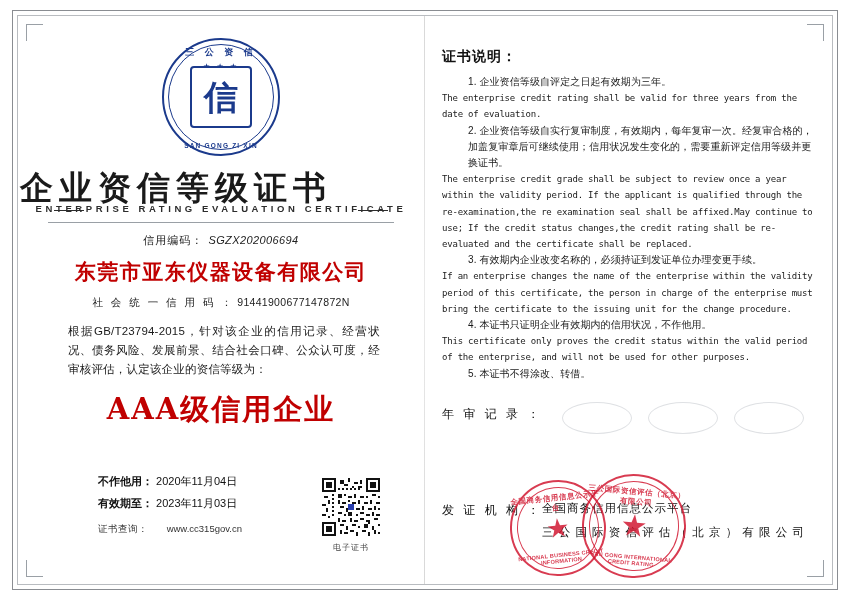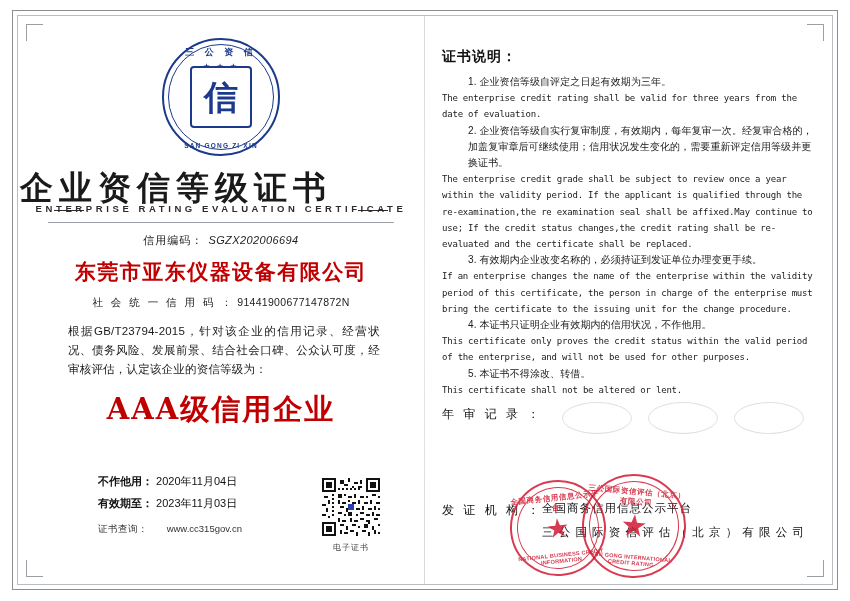--- a/index.html
+++ b/index.html
@@ -609,21 +609,20 @@
       <div>
         <div class="zh">3. 有效期内企业改变名称的，必须持证到发证单位办理变更手续。</div>
         <div class="en">If an enterprise changes the name of the enterprise within the validity period of this certificate, the person in charge of the enterprise must bring the certificate to the issuing unit for the change procedure.</div>
       </div>
       <div>
         <div class="zh">4. 本证书只证明企业有效期内的信用状况，不作他用。</div>
         <div class="en">This certificate only proves the credit status within the valid period of the enterprise, and will not be used for other purposes.</div>
       </div>
       <div>
         <div class="zh">5. 本证书不得涂改、转借。</div>
-        <div class="en">This certificate shall not be altered or lent.</div>
       </div>
     </div>
 
     <div class="annual-label">年 审 记 录 ：</div>
     <div class="annual-stamps">
       <div class="ann-oval"></div>
       <div class="ann-oval"></div>
       <div class="ann-oval"></div>
     </div>
 

